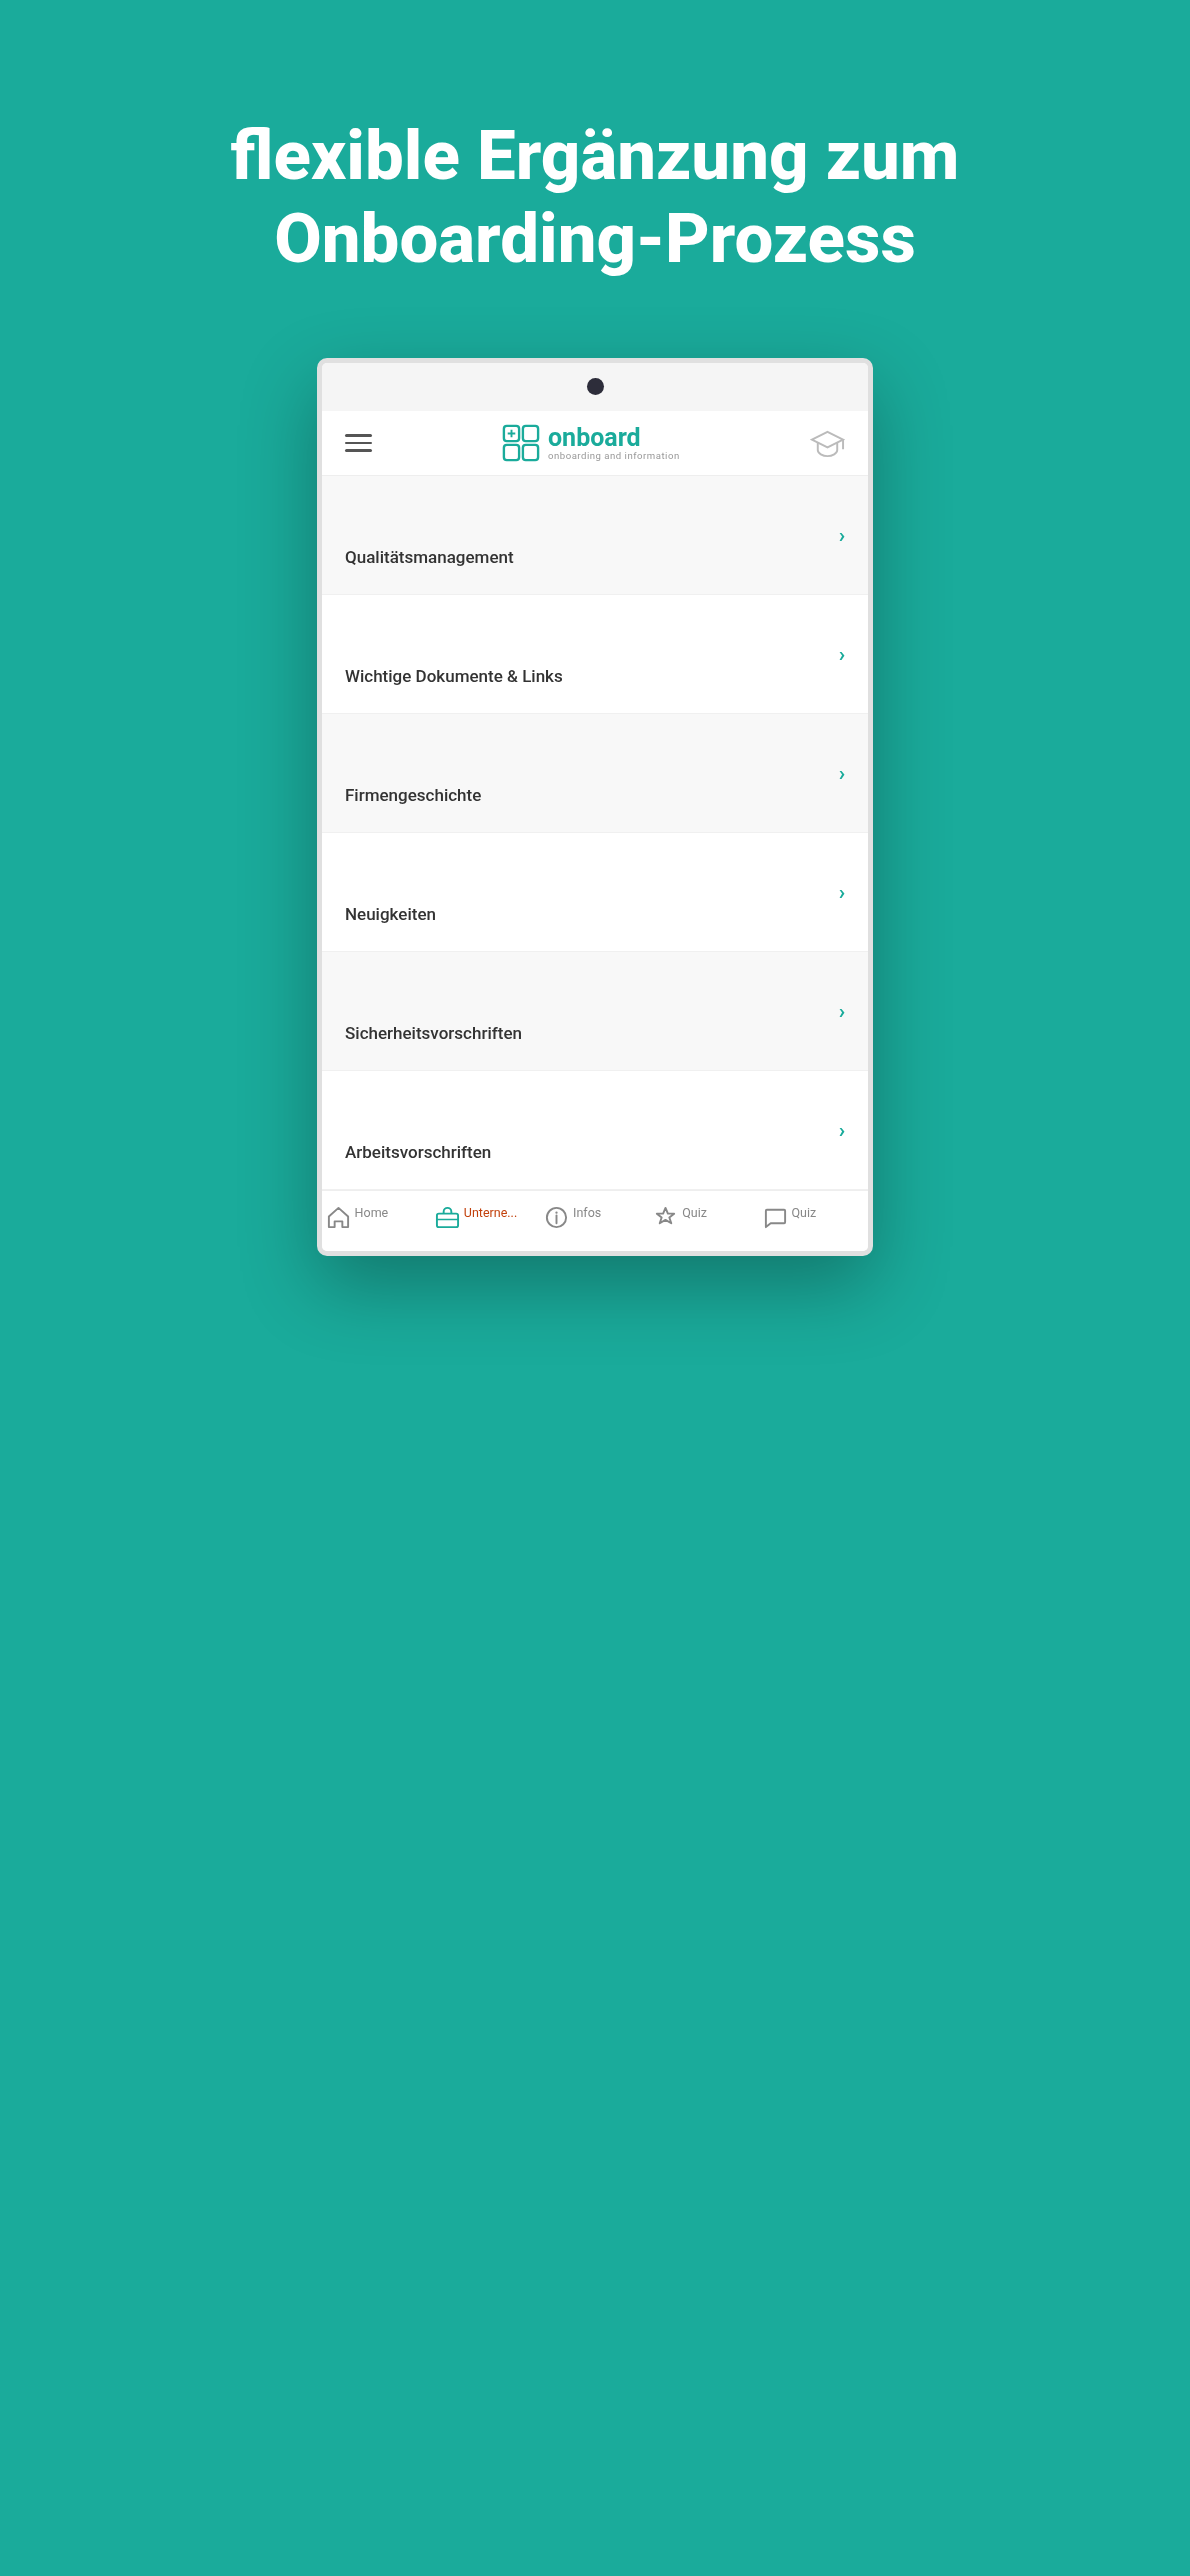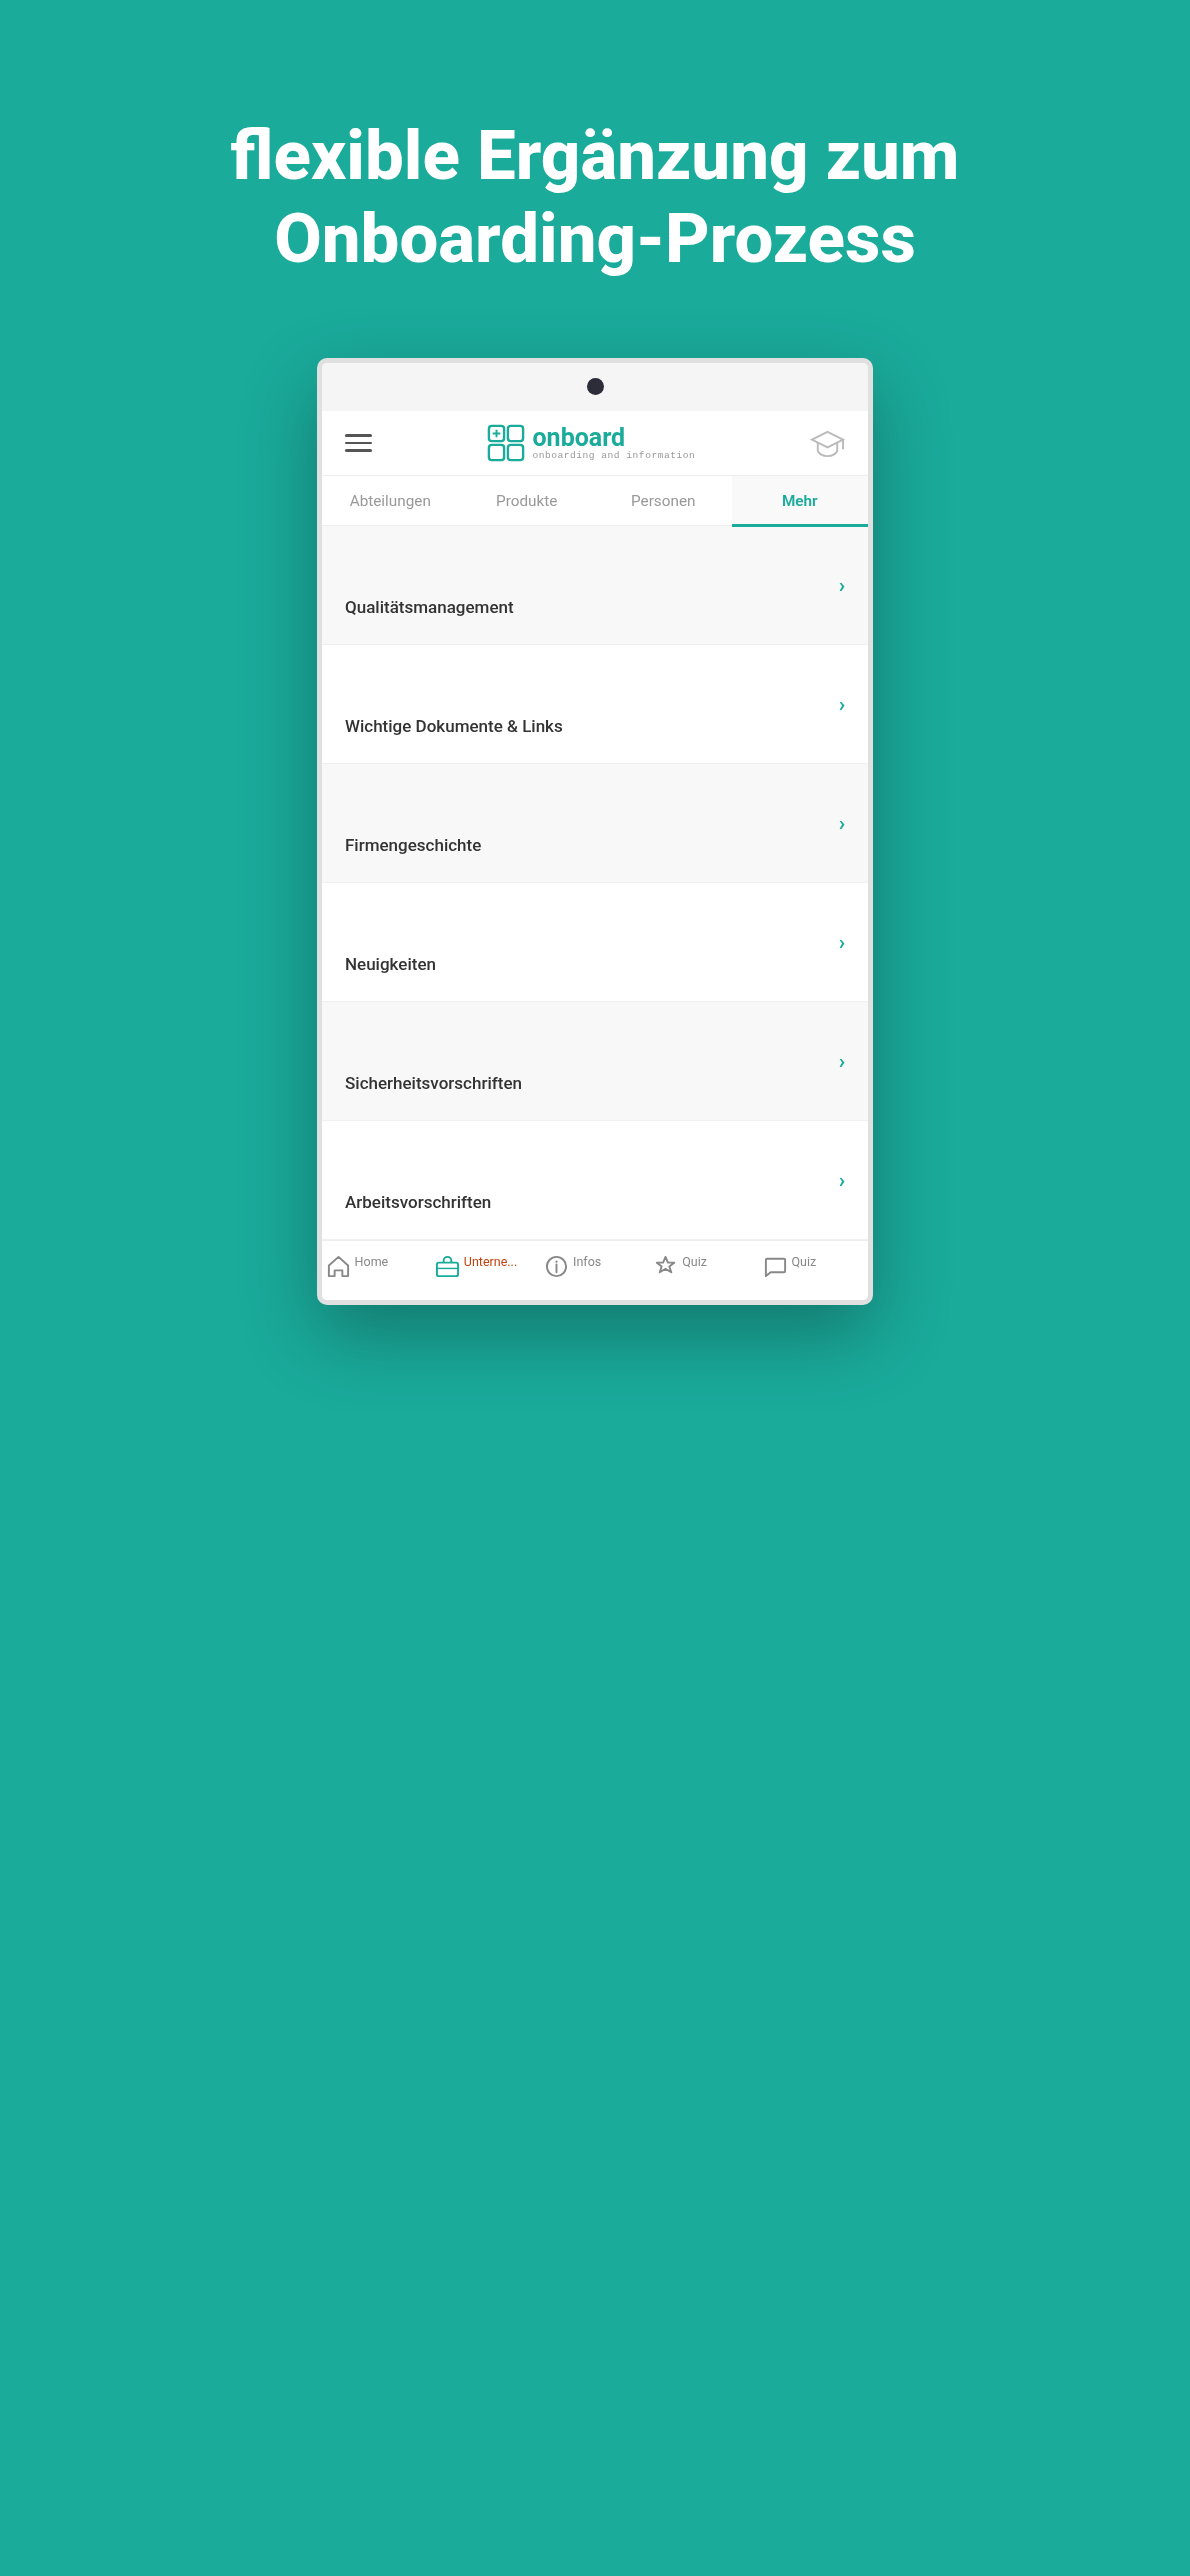--- a/index.html
+++ b/index.html
@@ -96,21 +96,20 @@
     .logo-name {
       font-size: 25px;
       font-weight: 700;
       color: #1aab9b;
     }
 
     .logo-subtitle {
       font-size: 9.6px;
       color: #999;
       letter-spacing: 0.5px;
-      font-family: Liberation Mono, monospace;
     }
 
     .cap-icon {
       width: 35px;
       height: 35px;
       color: #bbb;
     }
 
     
     .app-tabs {
@@ -280,34 +279,20 @@
       </div>
     </div>
 
     <svg class="cap-icon" viewBox="0 0 36 36" fill="none" xmlns="http://www.w3.org/2000/svg">
       <polygon points="18,6 34,14 18,22 2,14" stroke="#bbb" stroke-width="2" fill="none"></polygon>
       <path d="M8 17v8c0 3 5 6 10 6s10-3 10-6v-8" stroke="#bbb" stroke-width="2" fill="none"></path>
       <line x1="34" y1="14" x2="34" y2="24" stroke="#bbb" stroke-width="2"></line>
     </svg>
   </div>
 
-  <div class="app-tabs">
-    <div class="tab-item">
-      <span>Abteilungen</span>
-    </div>
-    <div class="tab-item">
-      <span>Produkte</span>
-    </div>
-    <div class="tab-item">
-      <span>Personen</span>
-    </div>
-    <div class="tab-item active">
-      <span>Mehr</span>
-    </div>
-  </div>
 
 
   <div class="menu-list">
 
     <div class="menu-item">
       <span class="menu-item-label">Qualitätsmanagement</span>
       <span class="chevron-right">›</span>
     </div>
 
     <div class="menu-item">

